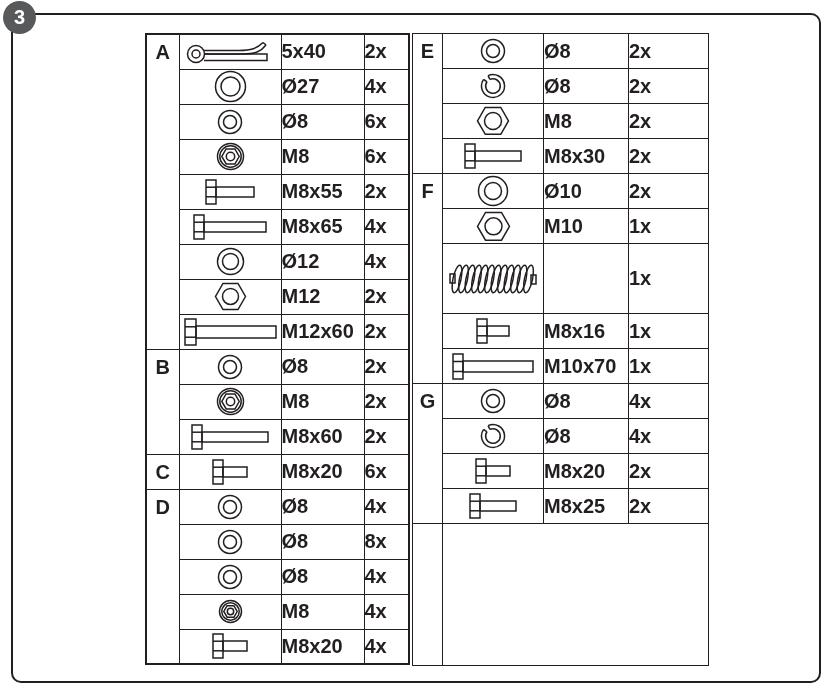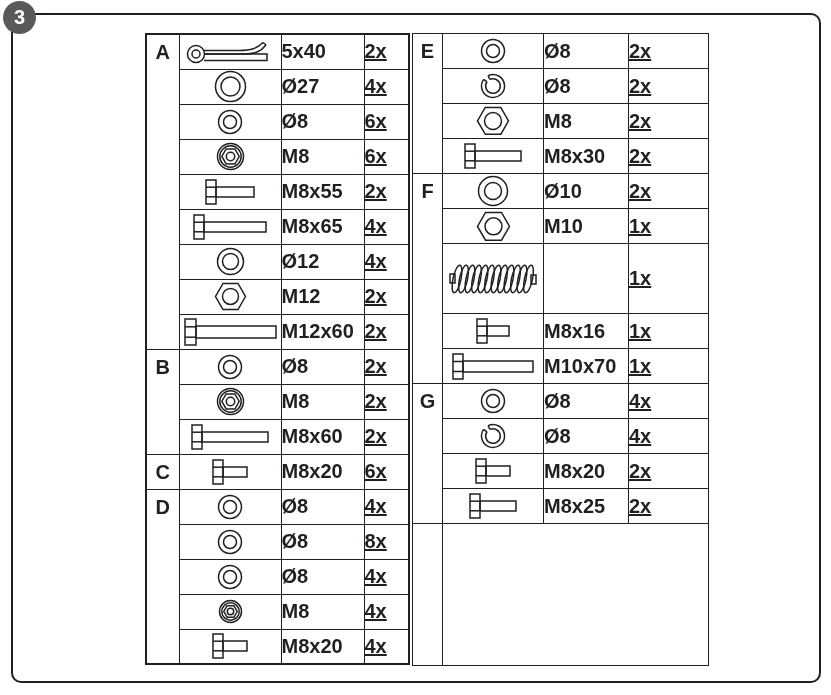--- a/index.html
+++ b/index.html
@@ -37,21 +37,21 @@
   table.parts td {
     border:1.6px solid #231f20; padding:0;
     font-weight:bold; font-size:20px; color:#231f20;
     overflow:hidden;
   }
   td.letter { text-align:center; vertical-align:top; }
   td.letter .lt { display:block; line-height:34px; }
   td.icon { text-align:center; vertical-align:middle; line-height:0; }
   td.icon svg { display:inline-block; vertical-align:middle; }
   td.lbl { padding-left:8px; vertical-align:middle; }
-  td.qty { padding-left:10px; vertical-align:middle;text-decoration:underline; }
+  td.qty { padding-left:10px; vertical-align:middle; }
   td.ph  { border-left:none; border-bottom:none; border-right:1.6px solid #231f20; }
 </style>
 </head>
 <body>
 
 <div class="page">
   <div class="frame"></div>
   <div class="badge">
     <span>3</span>
   </div>

